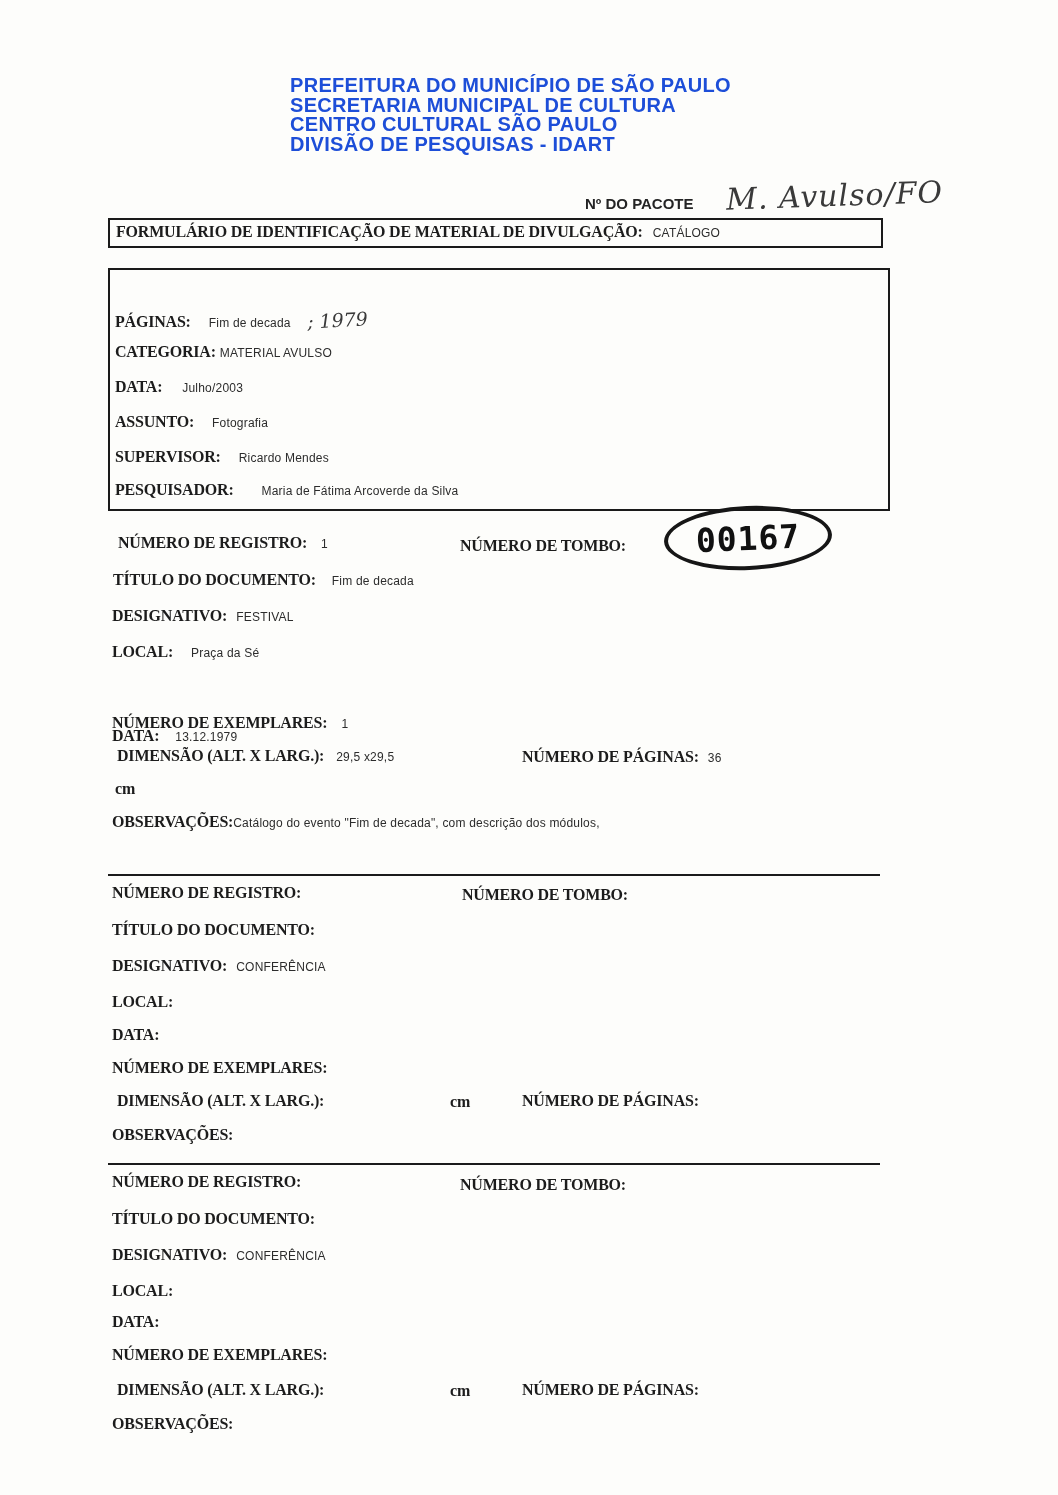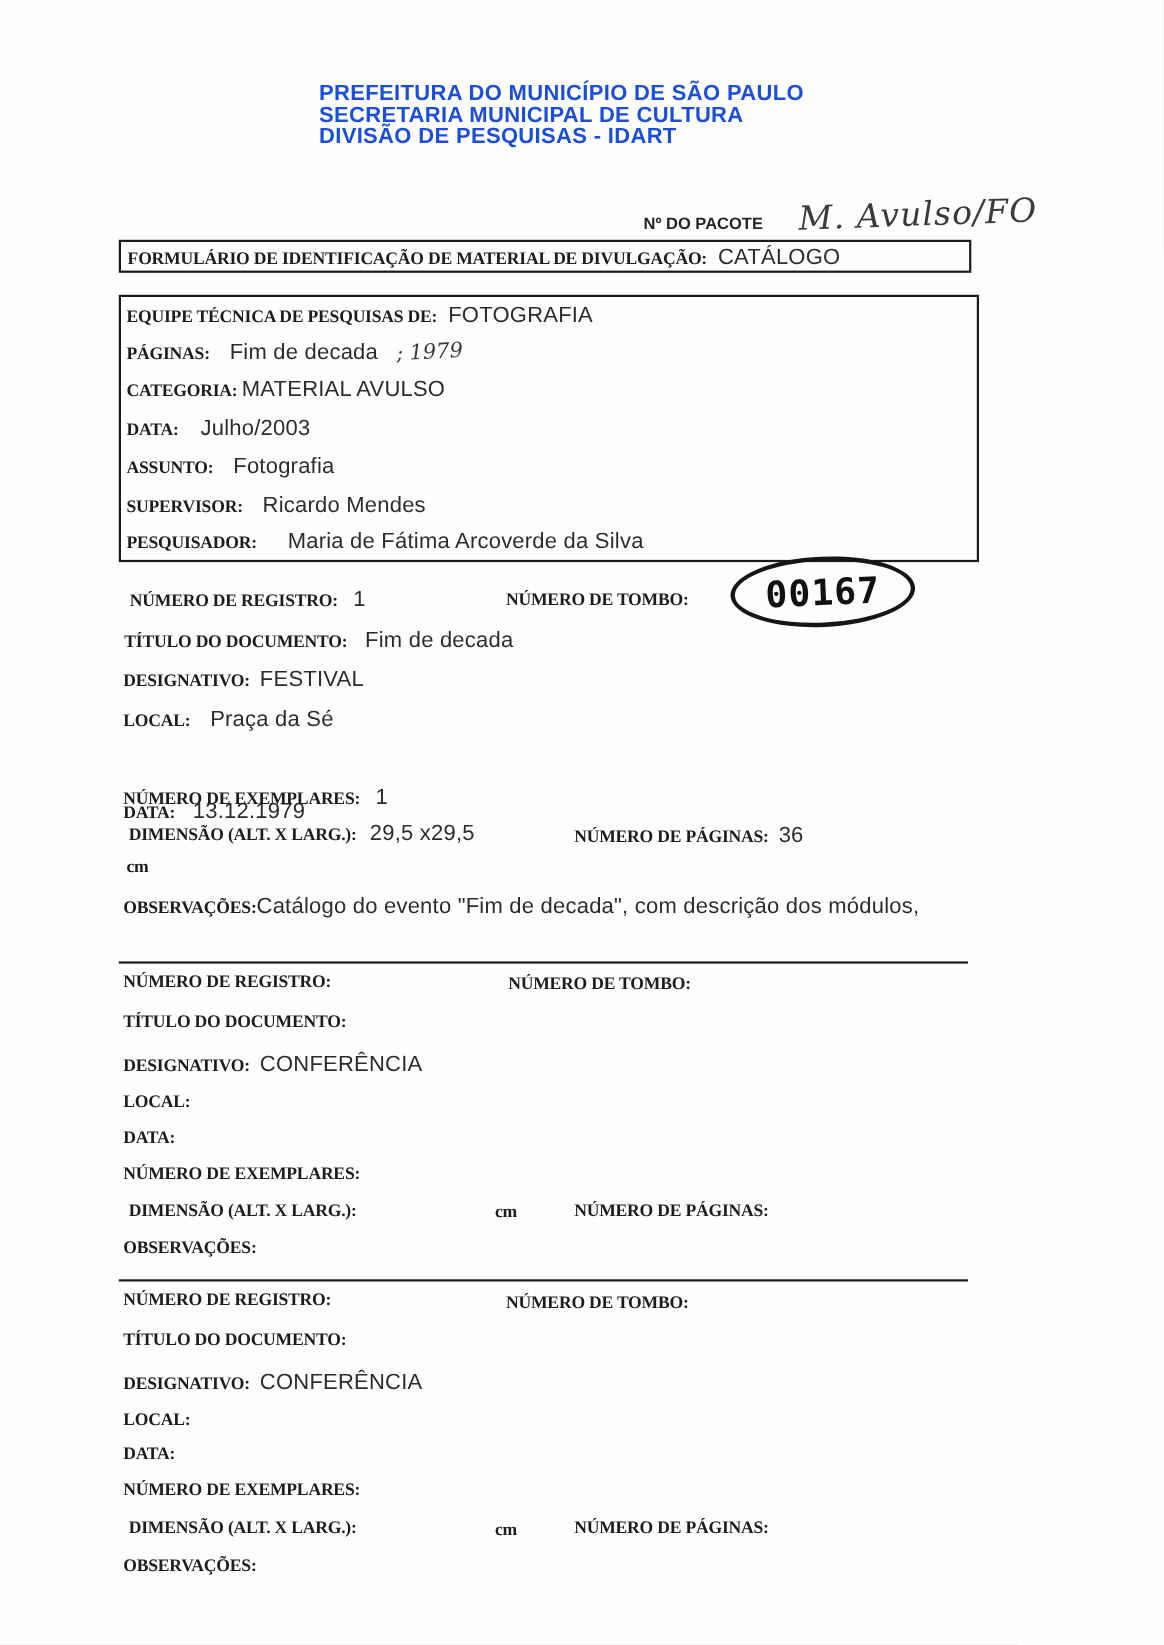--- a/index.html
+++ b/index.html
@@ -15,21 +15,21 @@
   .lbl {
     font-family: "Liberation Serif", serif;
     font-weight: bold;
     font-size: 15.5px;
     color: #1c1c1c;
     letter-spacing: -0.2px;
   }
   .lbl-lg { font-size: 16px; }
   .val {
     font-family: "Liberation Sans", sans-serif;
-    font-size: 20px;
+    font-size: 12px;
     color: #2c2c2c;
     letter-spacing: 0.2px;
     text-align: center;
   }
   .hdr-line {
     font-family: "Liberation Sans", sans-serif;
     font-weight: bold;
     font-size: 20px;
     line-height: 19.5px;
     color: #1d4ed8;
@@ -85,43 +85,40 @@
   }
 </style>
 </head>
 <body>
 
 <div class="page">
 
   <div class="line" style="left:290px; top:76px;">
     <div class="hdr-line">PREFEITURA DO MUNICÍPIO DE SÃO PAULO</div>
     <div class="hdr-line">SECRETARIA MUNICIPAL DE CULTURA</div>
+    <div class="hdr-line">CENTRO CULTURAL SÃO PAULO</div>
     <div class="hdr-line">DIVISÃO DE PESQUISAS - IDART</div>
   </div>
 
   <div class="line" style="left:585px; top:195px;">
     <span class="pacote-lbl">Nº DO PACOTE</span>
   </div>
   <div class="line" style="left:726px; top:178px;">
     <span class="hand hand-big">M. Avulso/FO</span>
   </div>
 
   <div class="box" style="left:108px; top:218px; width:771px; height:26px;">
     <div style="padding:3px 0 0 6px;">
       <span class="lbl lbl-lg">FORMULÁRIO DE IDENTIFICAÇÃO DE MATERIAL DE DIVULGAÇÃO:</span>
       <span class="val" style="margin-left:6px;">CATÁLOGO</span>
     </div>
   </div>
 
   <div class="box" style="left:108px; top:268px; width:778px; height:239px;"></div>
 
-  <div class="line" style="left:115px; top:276px;">
-    <span class="lbl lbl-lg">EQUIPE TÉCNICA DE PESQUISAS DE:</span>
-    <span class="val" style="margin-left:6px;">FOTOGRAFIA</span>
-  </div>
   <div class="line" style="left:115px; top:309px;">
     <span class="lbl lbl-lg">PÁGINAS:</span>
     <span class="val" style="margin-left:14px;">Fim de decada</span>
     <span class="hand hand-sm" style="margin-left:12px;">; 1979</span>
   </div>
   <div class="line" style="left:115px; top:343px;">
     <span class="lbl lbl-lg">CATEGORIA:</span>
     <span class="val" style="margin-left:0;">MATERIAL AVULSO</span>
   </div>
   <div class="line" style="left:115px; top:378px;">

